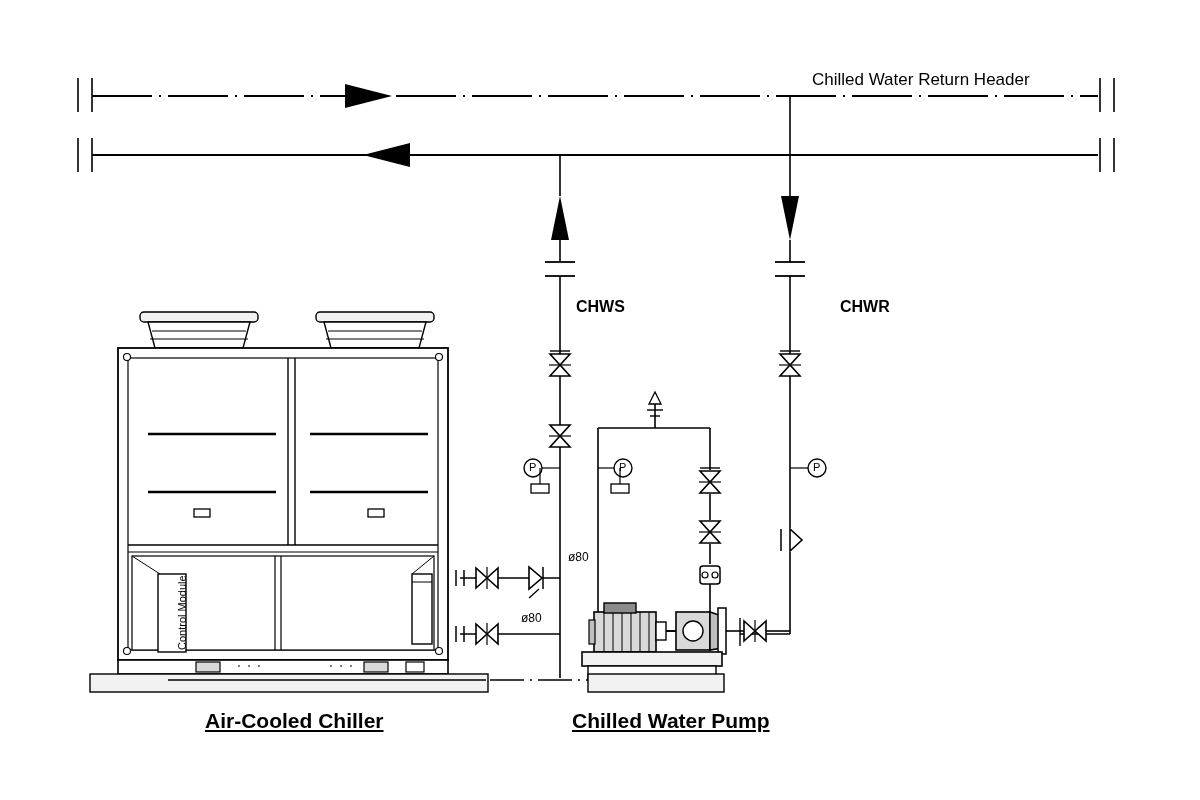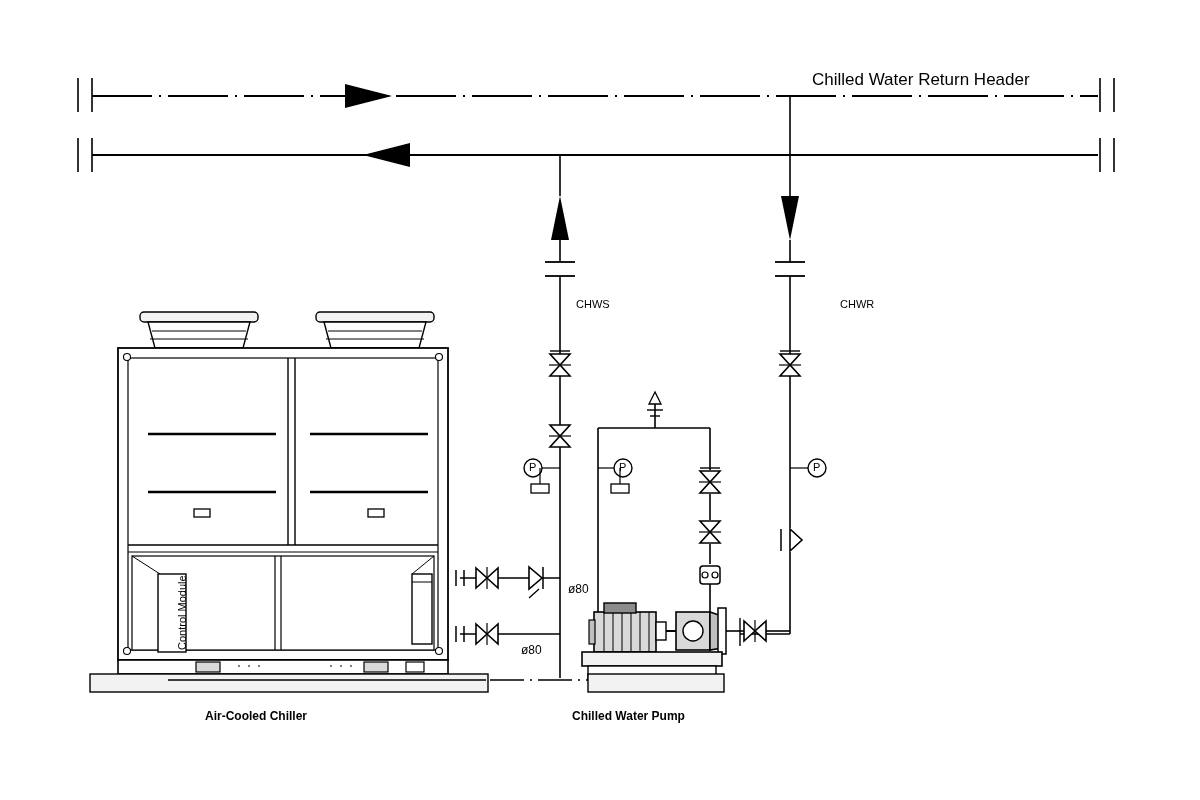--- a/index.html
+++ b/index.html
@@ -26,29 +26,30 @@
   }
   .lbl {
     position: absolute;
     color: #000000;
     white-space: nowrap;
   }
   .lbl-header {
     font-size: 17px;
   }
   .lbl-flow {
-    font-size: 11px;
+    font-size: 16px;
+    font-weight: bold;
   }
   .lbl-equip {
-    font-size: 12px;
+    font-size: 21px;
     font-weight: bold;
+    text-decoration: underline;
   }
   .lbl-dim {
     font-size: 12px;
-    margin-top: 32px;
   }
   .lbl-ctrl {
     font-size: 11px;
     transform: rotate(-90deg);
     transform-origin: left top;
   }
 </style>
 </head>
 <body>
 

